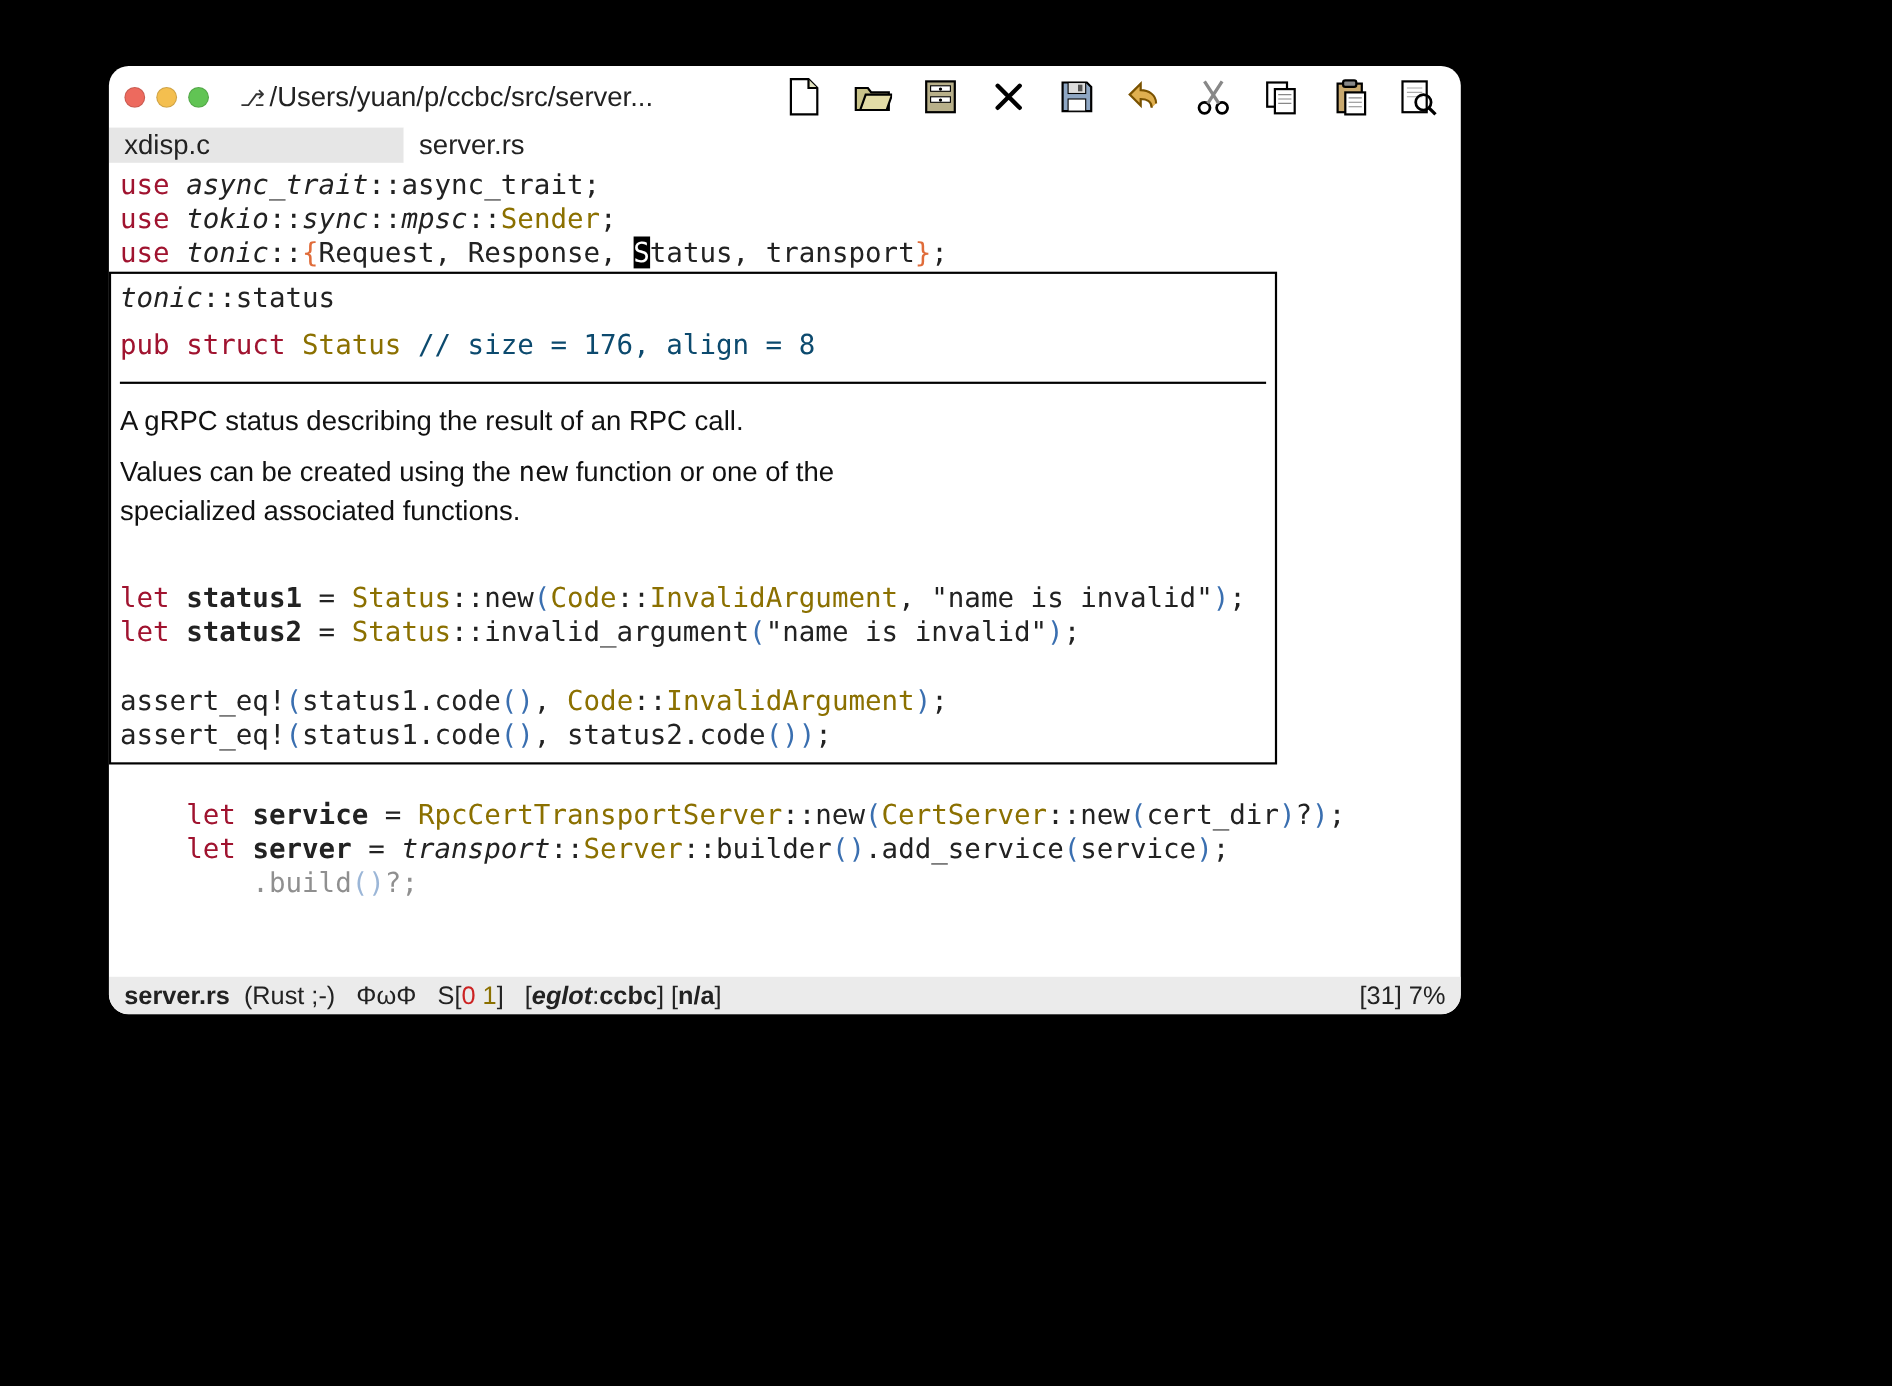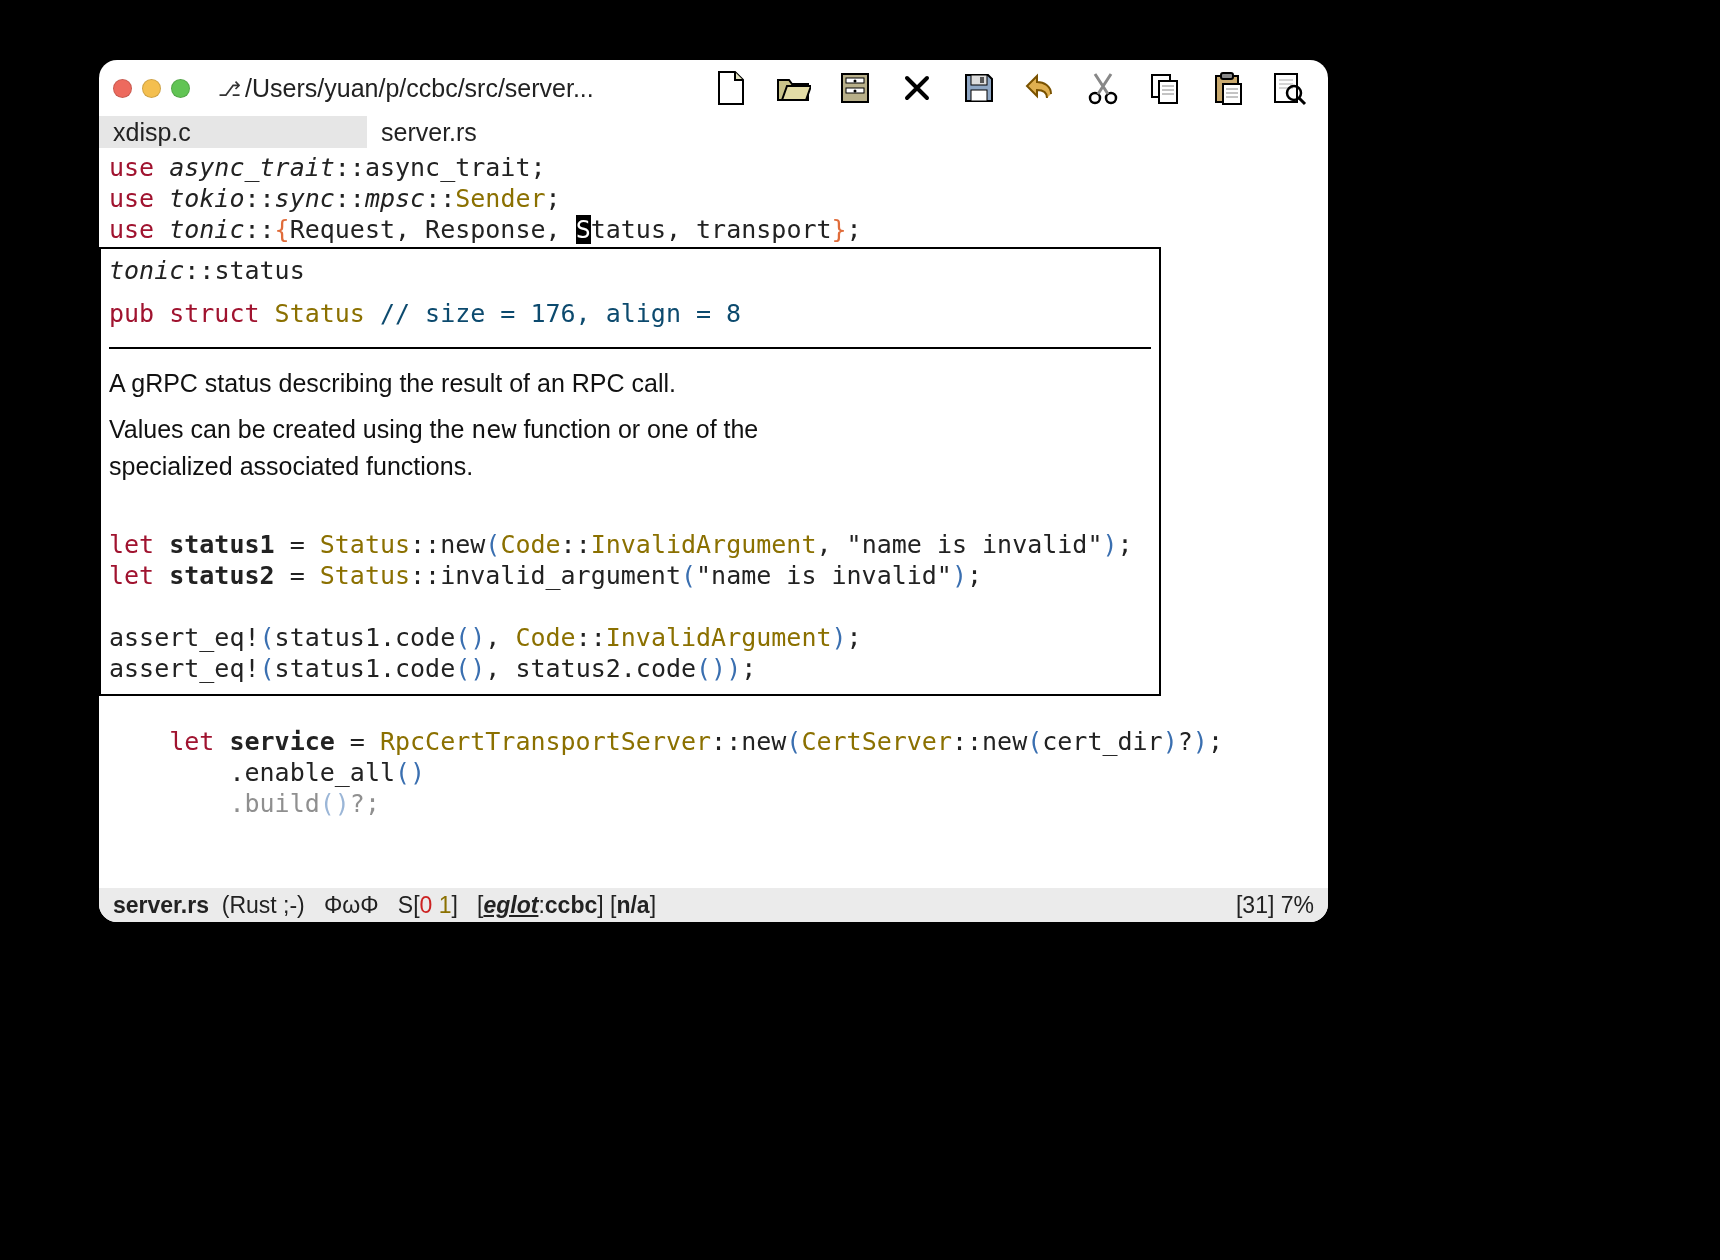--- a/index.html
+++ b/index.html
@@ -118,21 +118,21 @@
     display: flex;
     align-items: center;
     padding: 0 14px;
     font-family: -apple-system, BlinkMacSystemFont, sans-serif;
   }
   .modeline .ml-left { display:flex; gap:0; align-items:center;}
   .modeline b { font-weight: 700; }
   .modeline .olive { color: #8b7000; }
   .modeline .red { color: #c22; background:none; border:none; width:auto; height:auto; border-radius:0;}
   .modeline .ml-right { margin-left: auto; }
-  .ital { font-style: italic; text-decoration: underline; }
+  .ital { font-style: italic; }
 </style>
 </head>
 <body>
 
 <div class="window">
 
   <div class="titlebar">
     <div class="traffic">
       <div class="dot red"></div>
       <div class="dot yellow"></div>
@@ -243,21 +243,21 @@
       <div class="snippet">
 <span class="kw">let </span><span class="bold">status1</span><span> = </span><span class="type-name">Status</span><span>::</span><span>new</span><span class="paren-blue">(</span><span class="type-name">Code</span><span>::</span><span class="const-name">InvalidArgument</span><span>, "name is invalid"</span><span class="paren-blue">)</span><span>;</span>
 <span class="kw">let </span><span class="bold">status2</span><span> = </span><span class="type-name">Status</span><span>::</span><span>invalid_argument</span><span class="paren-blue">(</span><span>"name is invalid"</span><span class="paren-blue">)</span><span>;</span>
 
 <span>assert_eq!</span><span class="paren-blue">(</span><span>status1.code</span><span class="paren-blue">()</span><span>, </span><span class="type-name">Code</span><span>::</span><span class="const-name">InvalidArgument</span><span class="paren-blue">)</span><span>;</span>
 <span>assert_eq!</span><span class="paren-blue">(</span><span>status1.code</span><span class="paren-blue">()</span><span>, </span><span>status2.code</span><span class="paren-blue">()</span><span class="paren-blue">)</span><span>;</span></div>
     </div>
 
     <div class="section-below">
       <div class="code-line"><span>    </span><span class="kw">let </span><span class="bold">service</span><span> = </span><span class="type-name">RpcCertTransportServer</span><span>::new</span><span class="paren-blue">(</span><span class="type-name">CertServer</span><span>::new</span><span class="paren-blue">(</span><span>cert_dir</span><span class="paren-blue">)</span><span>?</span><span class="paren-blue">)</span><span>;</span></div>
-      <div class="code-line"><span>        </span><span>.enable_all</span><span class="paren-blue">()</span></div>
+      <div class="code-line"><span>    </span><span class="kw">let </span><span class="bold">server</span><span> = </span><span class="mod">transport</span><span>::</span><span class="type-name">Server</span><span>::builder</span><span class="paren-blue">()</span><span>.add_service</span><span class="paren-blue">(</span><span>service</span><span class="paren-blue">)</span><span>;</span></div>
       <div class="code-line" style="opacity:.5"><span>        </span><span>.build</span><span class="paren-blue">()</span><span>?;</span></div>
     </div>
   </div>
 
   <div class="modeline">
     <div class="ml-left">
       <b>server.rs</b>
       <span>&nbsp;&nbsp;</span>
       <span>(Rust ;-)</span>
       <span>&nbsp;&nbsp;&nbsp;</span>

